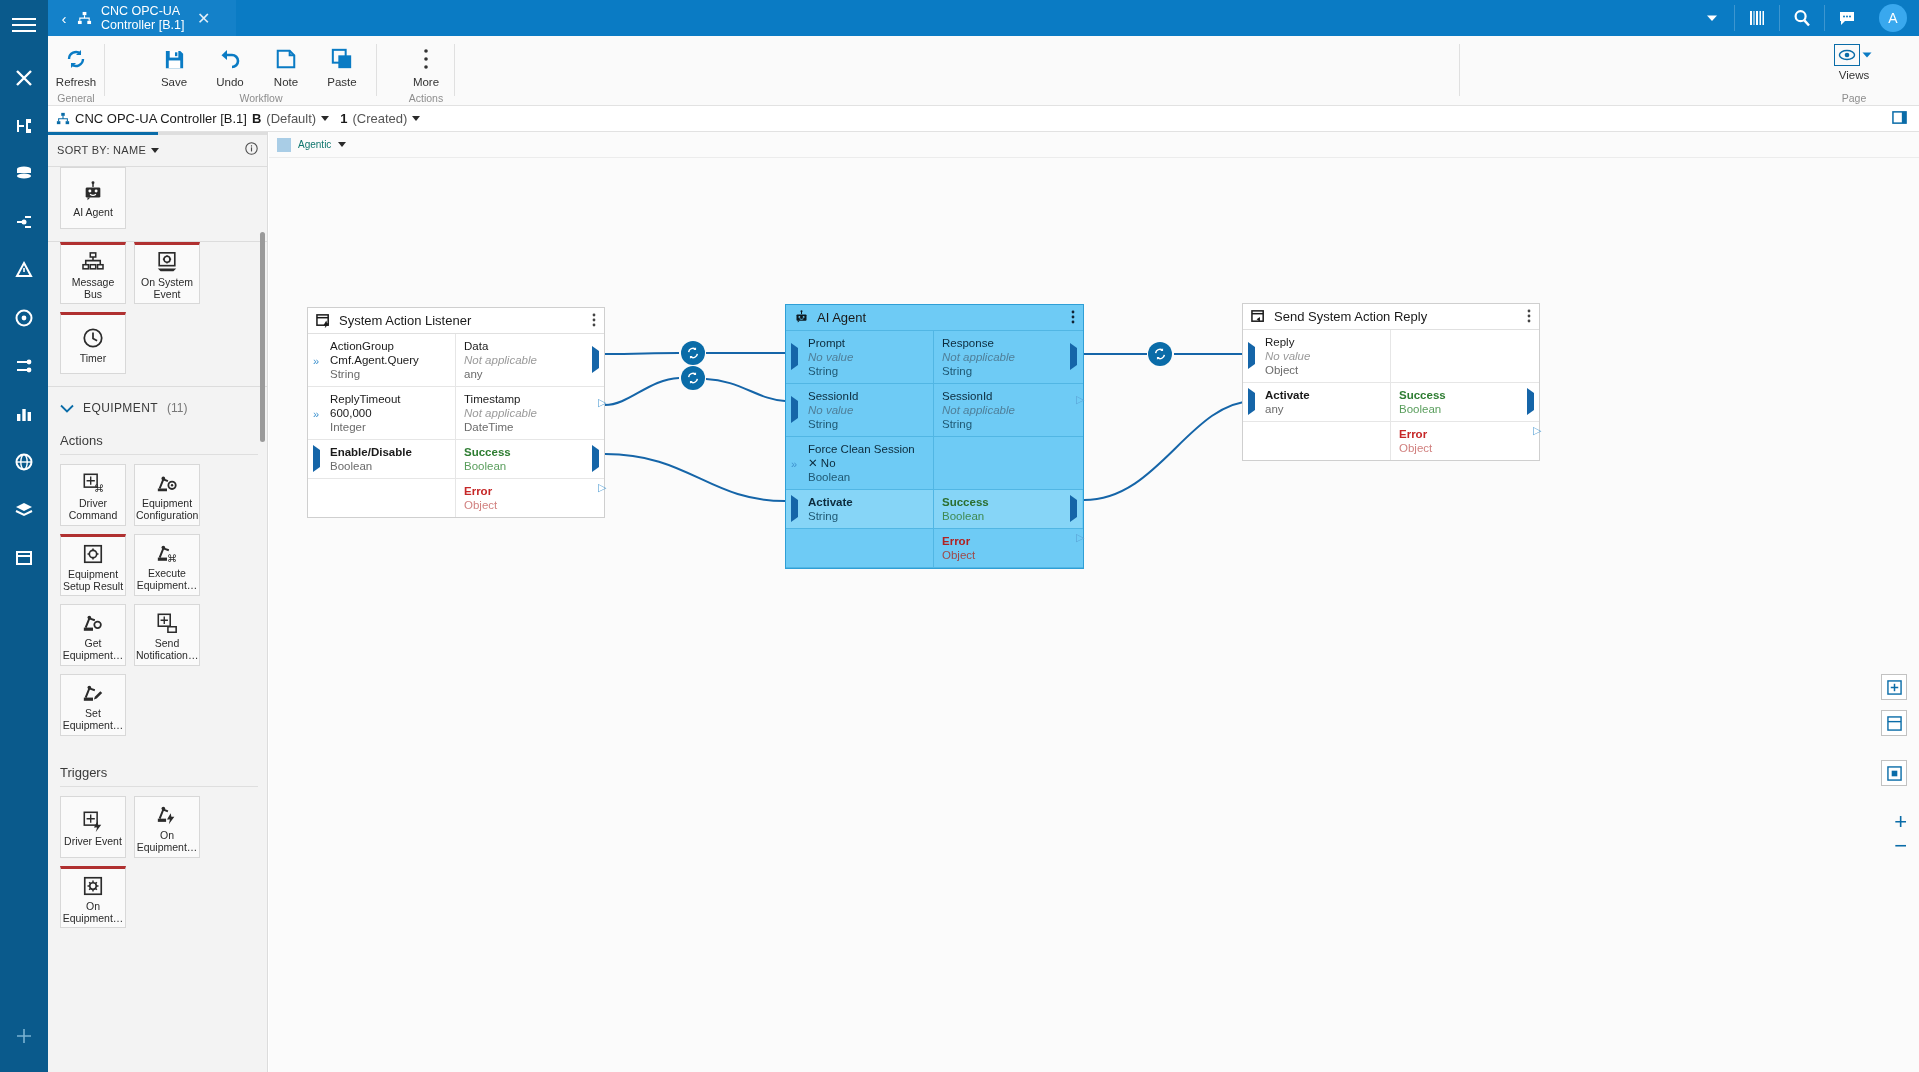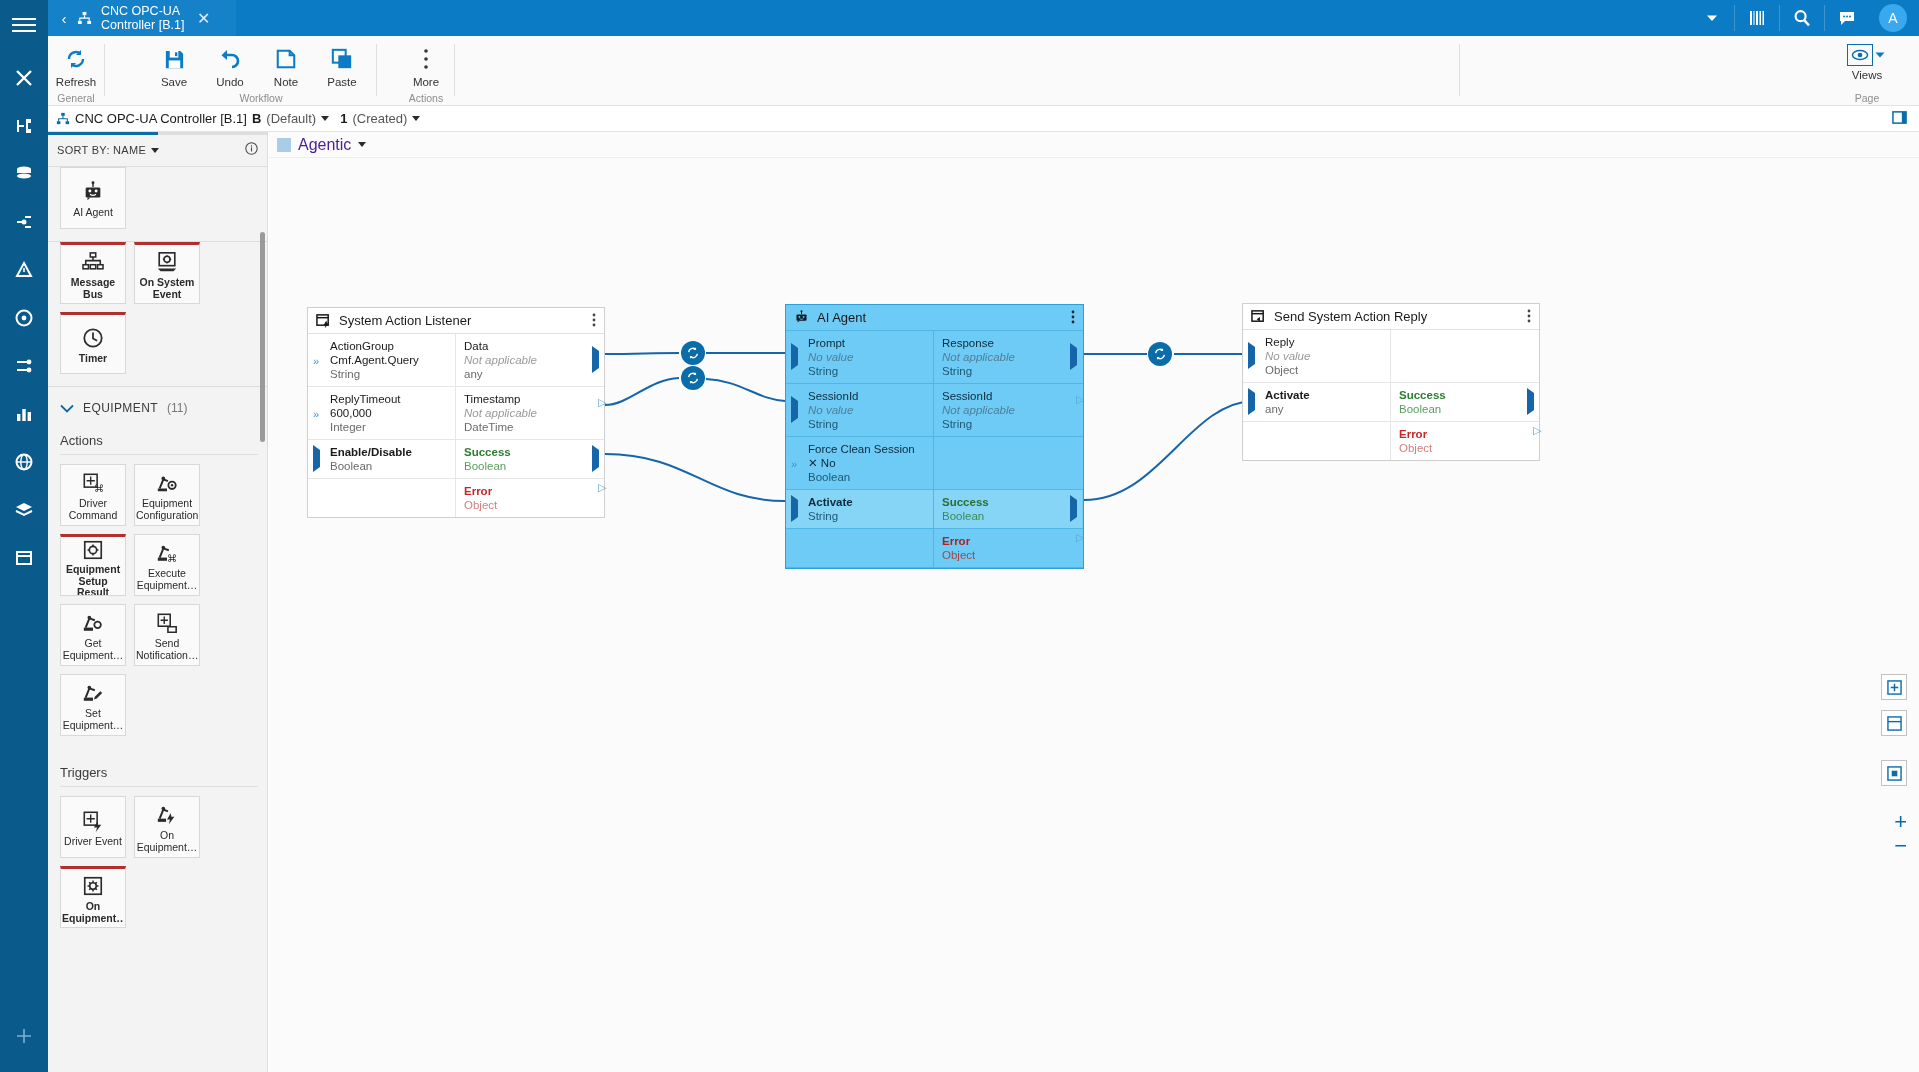--- a/index.html
+++ b/index.html
@@ -64,21 +64,21 @@
     width: 56px; display:flex; flex-direction:column; align-items:center; justify-content:flex-start;
     padding-top: 8px; cursor:pointer;
   }
   .rbtn .gl { height: 30px; display:flex; align-items:center; justify-content:center; }
   .rbtn .lbl { font-size: 11.5px; color:#333; margin-top: 2px; white-space:nowrap; }
   .rgroup-label {
     position:absolute; bottom: 2px; width:100%; text-align:center;
     font-size: 10.5px; color:#8d8d8d;
   }
   .rdiv { position:absolute; top:8px; width:1px; height:52px; background:#e0e0e0; }
-  .views-group { position:absolute; right: 4px; top:0; height:70px; width: 96px; }
+  .views-group { position:absolute; right: 17px; top:0; height:70px; width: 96px; }
   .views-btn { display:flex; align-items:center; justify-content:center; padding-top: 8px; cursor:pointer; }
   .eye-box { width: 26px; height: 22px; border:1px solid #0a6ca8; display:flex; align-items:center; justify-content:center; }
   .views-lbl { text-align:center; font-size: 11.5px; color:#333; margin-top:3px; }
 
   
   .crumb {
     position:absolute; left:48px; top:106px; width:1871px; height:26px;
     background:#fff; border-bottom:1px solid #e2e2e2;
     display:flex; align-items:center; padding-left: 8px; gap: 5px;
   }
@@ -125,21 +125,21 @@
   .sec-count { font-size:12px; color:#777; }
   .subhead { font-size:13px; color:#3a3a3a; padding: 6px 0 6px 12px; }
   .subline { height:1px; background:#dedede; margin: 0 9px 9px 12px; }
 
   .tiles { display:flex; flex-wrap:wrap; gap:8px; padding: 0 9px 0 12px; }
   .tile {
     width: 66px; height: 62px; background:#fafafa; border:1px solid #d8d8d8;
     display:flex; flex-direction:column; align-items:center; justify-content:center;
     cursor:pointer; position:relative; padding-top: 2px;
   }
-  .tile.red { border-top: 3px solid #b03030; font-weight: bold; }
+  .tile.red { border-top: 3px solid #b03030; }
   .tile .tg { height:24px; display:flex; align-items:center; justify-content:center; }
   .tile .tl {
     font-size:10.5px; color:#2a2a2a; text-align:center; line-height:11.5px;
     margin-top:3px; width: 62px; overflow:hidden;
   }
   .pscroll {
     position:absolute; right:2px; top:100px; width:5px; height:210px;
     background:#9a9a9a; border-radius:3px; cursor:pointer;
   }
 
@@ -147,21 +147,21 @@
   .canvas {
     position:absolute; left:269px; top:132px; width:1650px; height:940px;
     background:#fbfbfb; overflow:hidden;
   }
   .canvas-head {
     position:absolute; left:0; top:0; width:100%; height:26px;
     display:flex; align-items:center; gap:7px; padding-left:8px;
     border-bottom:1px solid #ececec; background:#fbfbfb;
   }
   .swatch { width:14px; height:14px; background:#a9cde6; }
-  .canvas-title { font-size:16px; color:#4c1d95; }
+  .canvas-title { font-size:10px; color:#0f766e; }
 
   svg.wires { position:absolute; left:0; top:0; width:1650px; height:940px; pointer-events:none; }
 
   
   .node { position:absolute; background:#fff; border:1px solid #cfcfcf; }
   .node-head {
     height:26px; display:flex; align-items:center; gap:8px; padding: 0 8px;
     border-bottom:1px solid #e0e0e0;
   }
   .node-name { font-size:13px; color:#1a1a1a; flex:1; }

